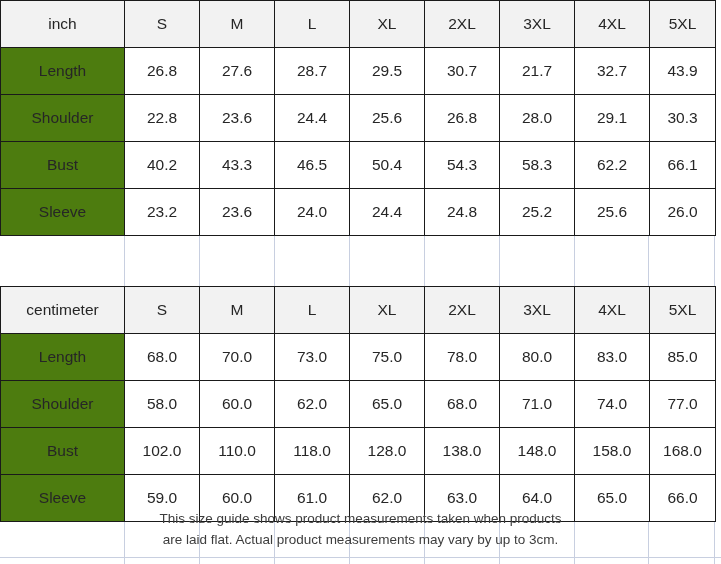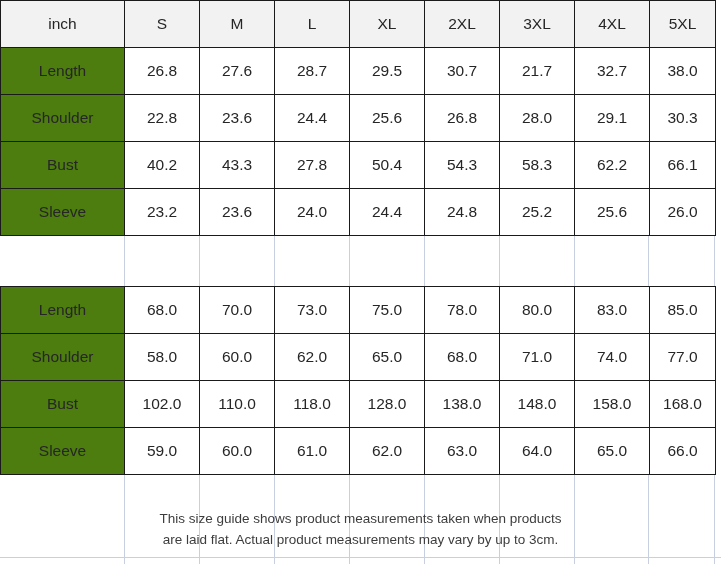--- a/index.html
+++ b/index.html
@@ -149,38 +149,38 @@
           </tr>
           <tr>
             <td class="rowlabel">Length</td>
             <td>26.8</td>
             <td>27.6</td>
             <td>28.7</td>
             <td>29.5</td>
             <td>30.7</td>
             <td>21.7</td>
             <td>32.7</td>
-            <td>38.0</td>
+            <td>43.9</td>
           </tr>
           <tr>
             <td class="rowlabel">Shoulder</td>
             <td>22.8</td>
             <td>23.6</td>
             <td>24.4</td>
             <td>25.6</td>
             <td>26.8</td>
             <td>28.0</td>
             <td>29.1</td>
             <td>30.3</td>
           </tr>
           <tr>
             <td class="rowlabel">Bust</td>
             <td>40.2</td>
             <td>43.3</td>
-            <td>27.8</td>
+            <td>46.5</td>
             <td>50.4</td>
             <td>54.3</td>
             <td>58.3</td>
             <td>62.2</td>
             <td>66.1</td>
           </tr>
           <tr>
             <td class="rowlabel">Sleeve</td>
             <td>23.2</td>
             <td>23.6</td>
@@ -201,20 +201,31 @@
           <col class="col-size">
           <col class="col-size">
           <col class="col-size">
           <col class="col-size">
           <col class="col-size">
           <col class="col-size">
           <col class="col-last">
         </colgroup>
         <tbody>
           <tr>
+            <td class="unit">centimeter</td>
+            <td class="hdr">S</td>
+            <td class="hdr">M</td>
+            <td class="hdr">L</td>
+            <td class="hdr">XL</td>
+            <td class="hdr">2XL</td>
+            <td class="hdr">3XL</td>
+            <td class="hdr">4XL</td>
+            <td class="hdr">5XL</td>
+          </tr>
+          <tr>
             <td class="rowlabel">Length</td>
             <td>68.0</td>
             <td>70.0</td>
             <td>73.0</td>
             <td>75.0</td>
             <td>78.0</td>
             <td>80.0</td>
             <td>83.0</td>
             <td>85.0</td>
           </tr>

